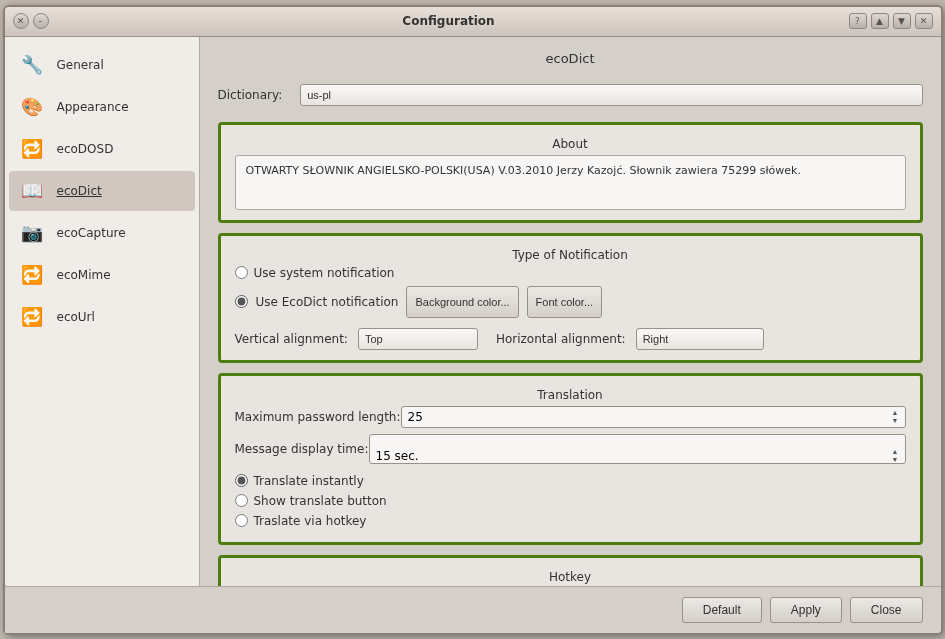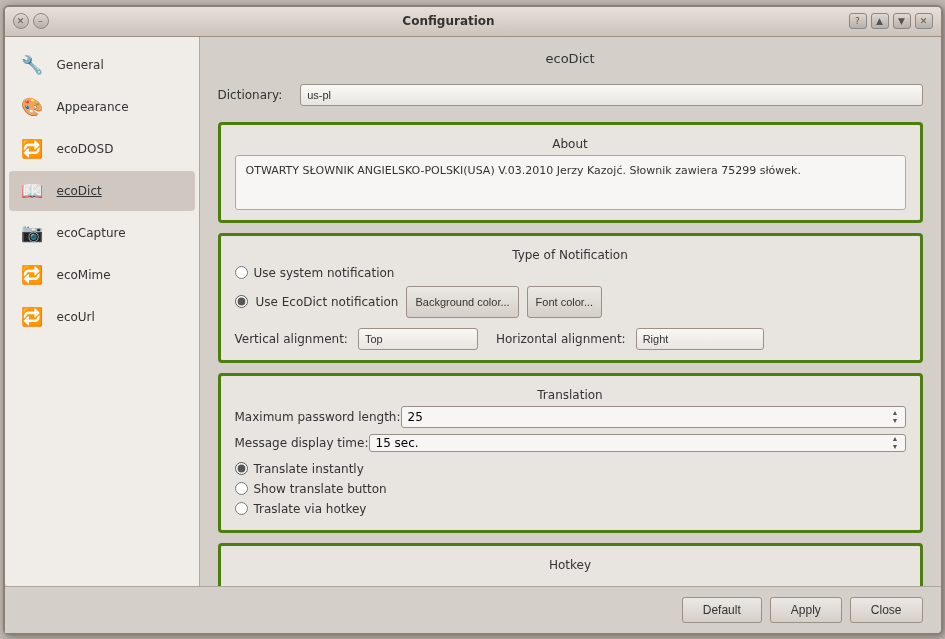--- a/index.html
+++ b/index.html
@@ -367,21 +367,21 @@
           <div style="flex:1; display:flex; align-items:center; background:#f8f6f4; border:1px solid #9a9088; border-radius:3px; height:22px; padding:0 6px;">
             <span style="flex:1;">25</span>
             <div class="spin-buttons">
               <button class="spin-btn">▲</button>
               <button class="spin-btn">▼</button>
             </div>
           </div>
         </div>
         <div class="row">
           <span class="label-text">Message display time:</span>
-          <div style="flex:1; display:flex; align-items:center; background:#f8f6f4; border:1px solid #9a9088; border-radius:3px; height:18px; padding:0 6px;">
+          <div style="flex:1; display:flex; align-items:flex-end; background:#f8f6f4; border:1px solid #9a9088; border-radius:3px; height:30px; padding:0 6px;">
             <span style="flex:1;">15 sec.</span>
             <div class="spin-buttons">
               <button class="spin-btn">▲</button>
               <button class="spin-btn">▼</button>
             </div>
           </div>
         </div>
         <div class="radio-group">
           <div class="radio-row">
             <input type="radio" name="translate" class="radio-input" checked="" style="">

